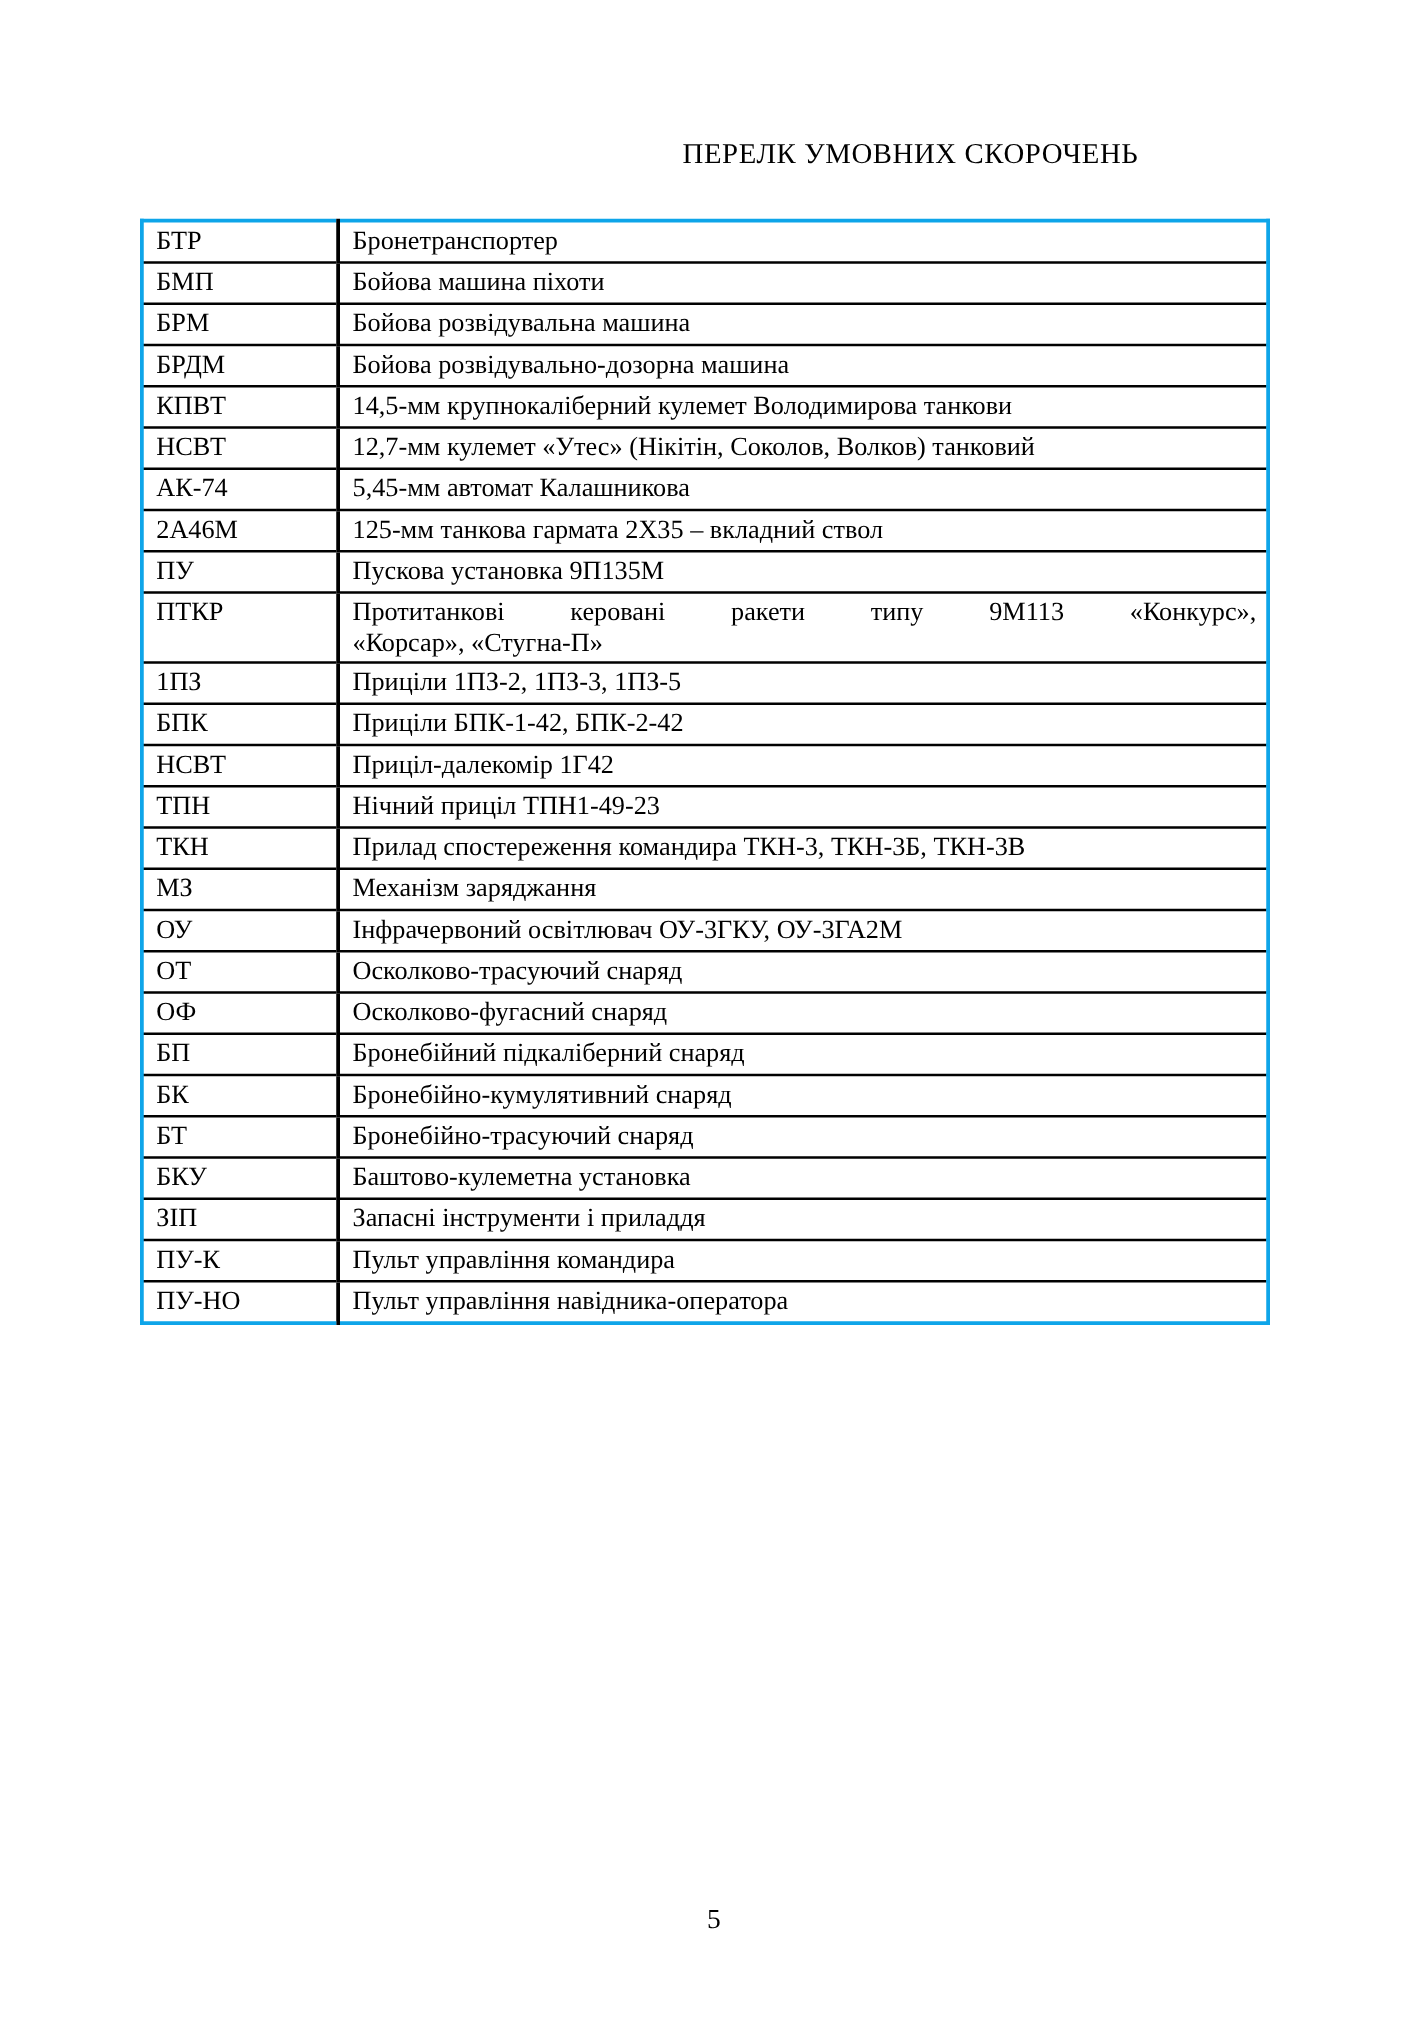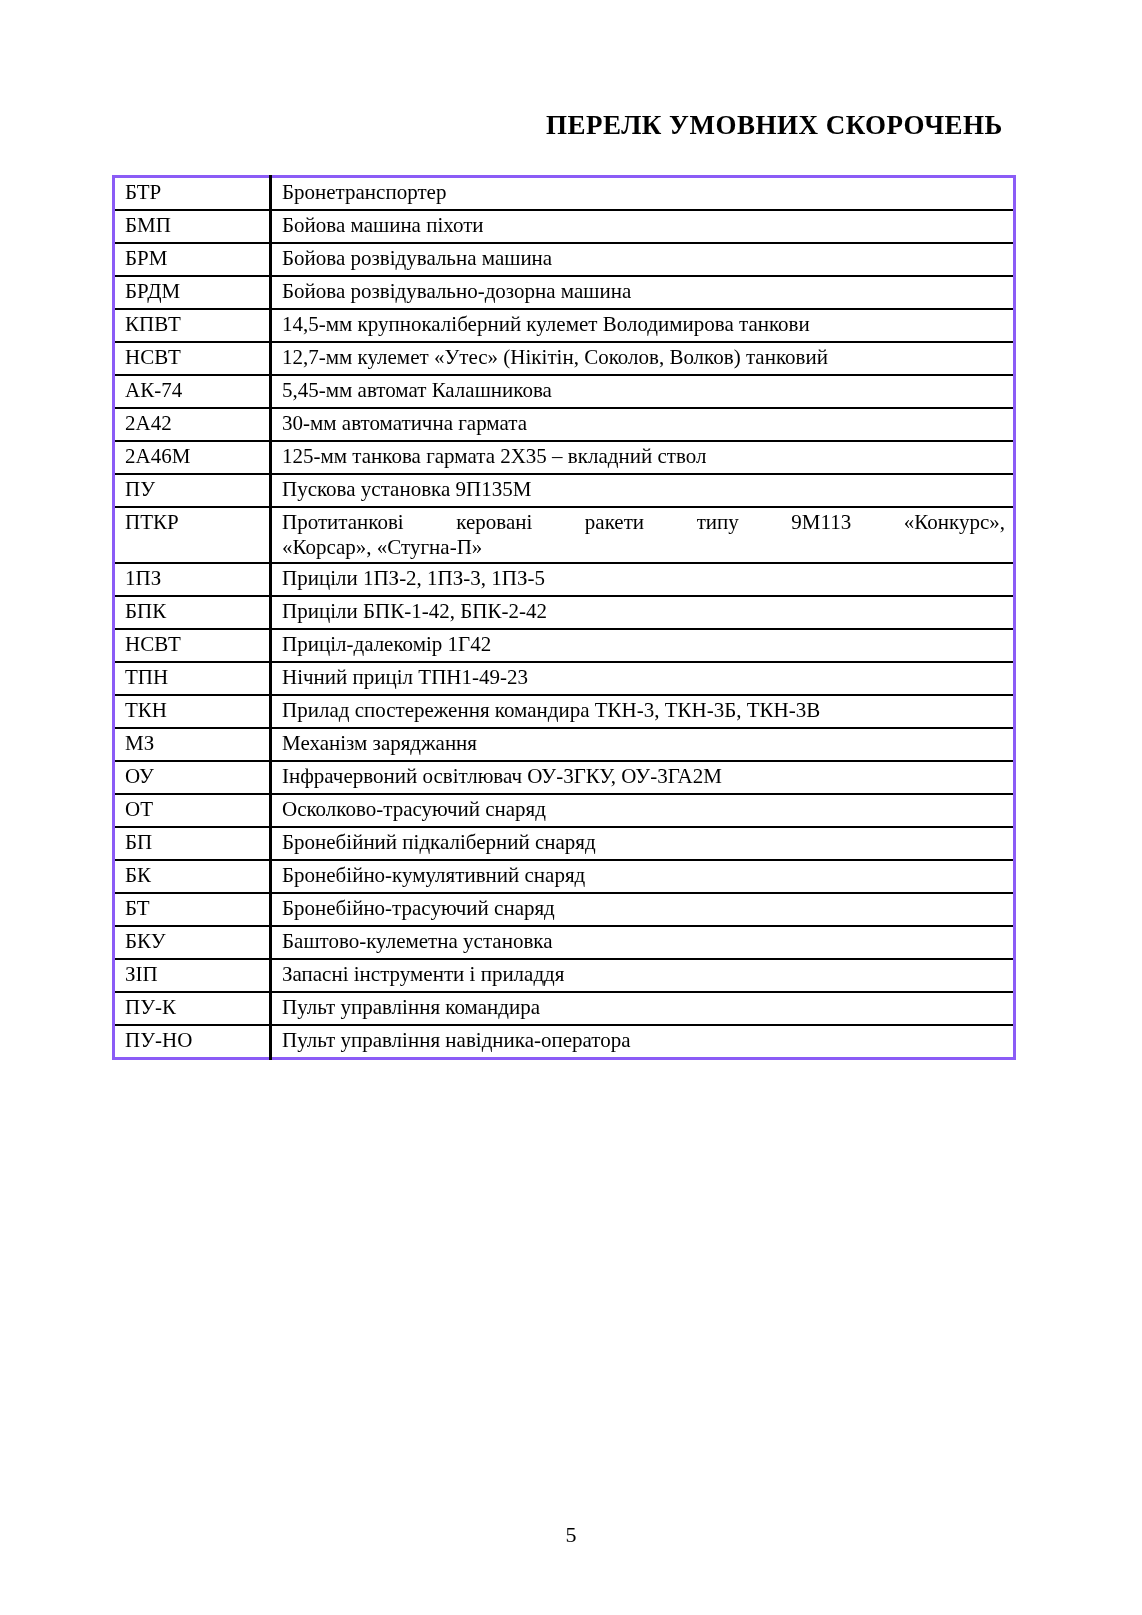--- a/index.html
+++ b/index.html
@@ -12,33 +12,33 @@
     height: 1615px;
     position: relative;
     font-family: "Liberation Serif", "DejaVu Serif", serif;
     color: #000000;
     overflow: hidden;
   }
   .page-title {
     position: absolute;
     left: 546px;
     top: 110px;
-    font-size: 27px;
-    font-weight: bold;
+    font-size: 23px;
+    font-weight: normal;
     letter-spacing: 0.5px;
     white-space: nowrap;
   }
   table.abbr-table {
     position: absolute;
     left: 112px;
     top: 175px;
     width: 901px;
     border-collapse: collapse;
     table-layout: fixed;
-    border: 3px solid #8b5cf6;
+    border: 3px solid #0ea5e9;
   }
   table.abbr-table col.c1 { width: 157px; }
   table.abbr-table col.c2 { width: 744px; }
   table.abbr-table td {
     border: 2px solid #000;
     font-size: 21px;
     line-height: 25px;
     padding: 2px 8px 2px 10px;
     vertical-align: top;
     height: 27px;
@@ -97,24 +97,20 @@
       </tr>
       <tr>
         <td class="abbr">НСВТ</td>
         <td class="def">12,7-мм кулемет «Утес» (Нікітін, Соколов, Волков) танковий</td>
       </tr>
       <tr>
         <td class="abbr">АК-74</td>
         <td class="def">5,45-мм автомат Калашникова</td>
       </tr>
       <tr>
-        <td class="abbr">2А42</td>
-        <td class="def">30-мм автоматична гармата</td>
-      </tr>
-      <tr>
         <td class="abbr">2А46М</td>
         <td class="def">125-мм танкова гармата 2Х35 – вкладний ствол</td>
       </tr>
       <tr>
         <td class="abbr">ПУ</td>
         <td class="def">Пускова установка 9П135М</td>
       </tr>
       <tr>
         <td class="abbr">ПТКР</td>
         <td class="def">
@@ -148,20 +144,24 @@
       </tr>
       <tr>
         <td class="abbr">ОУ</td>
         <td class="def">Інфрачервоний освітлювач ОУ-3ГКУ, ОУ-3ГА2М</td>
       </tr>
       <tr>
         <td class="abbr">ОТ</td>
         <td class="def">Осколково-трасуючий снаряд</td>
       </tr>
       <tr>
+        <td class="abbr">ОФ</td>
+        <td class="def">Осколково-фугасний снаряд</td>
+      </tr>
+      <tr>
         <td class="abbr">БП</td>
         <td class="def">Бронебійний підкаліберний снаряд</td>
       </tr>
       <tr>
         <td class="abbr">БК</td>
         <td class="def">Бронебійно-кумулятивний снаряд</td>
       </tr>
       <tr>
         <td class="abbr">БТ</td>
         <td class="def">Бронебійно-трасуючий снаряд</td>

